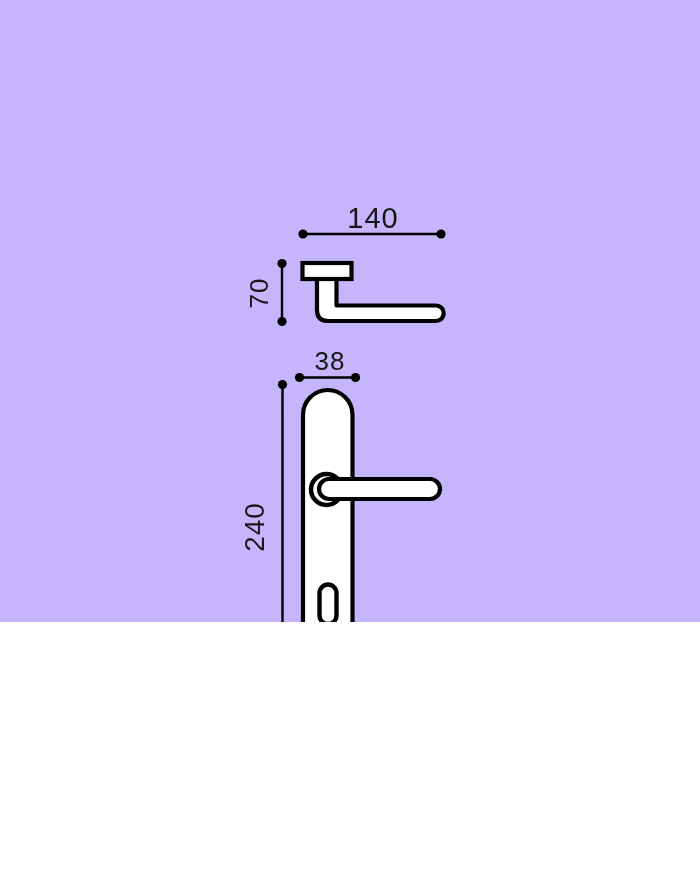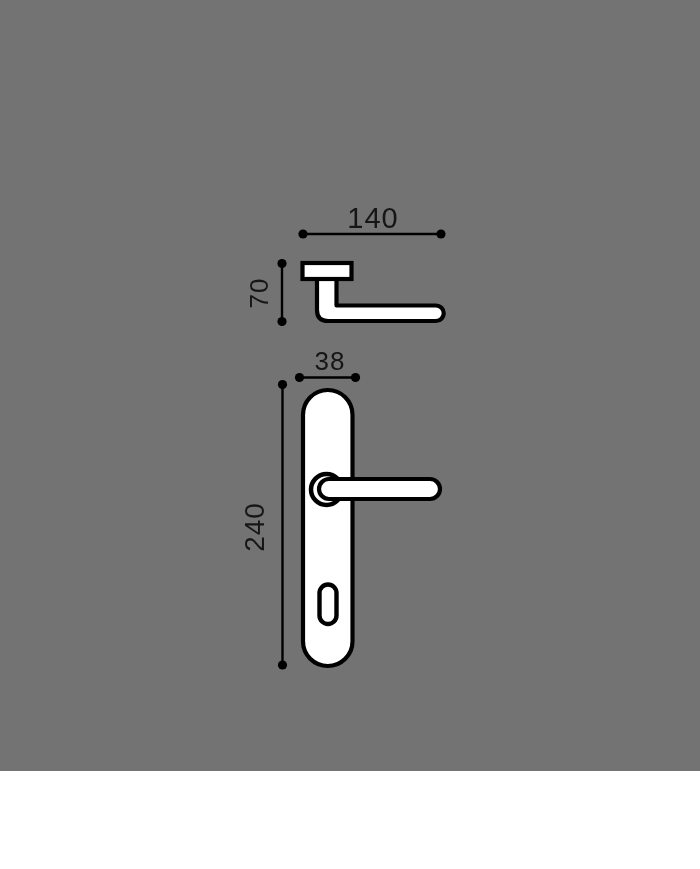--- a/index.html
+++ b/index.html
@@ -3,22 +3,22 @@
 <meta charset="utf-8">
 <style>
   html, body {
     margin: 0;
     padding: 0;
     background: #ffffff;
   }
   .canvas {
     position: relative;
     width: 700px;
-    height: 771px;
-    background: #737373;
+    height: 622px;
+    background: #c4b5fd;
     overflow: hidden;
   }
   svg text {
     font-family: "Liberation Sans", "DejaVu Sans", sans-serif;
     fill: #161616;
     letter-spacing: 1px;
   }
   .dim-label-h { font-size: 29px; }
   .dim-label-v { font-size: 28px; }
   .dim-label-sm { font-size: 26px; }

